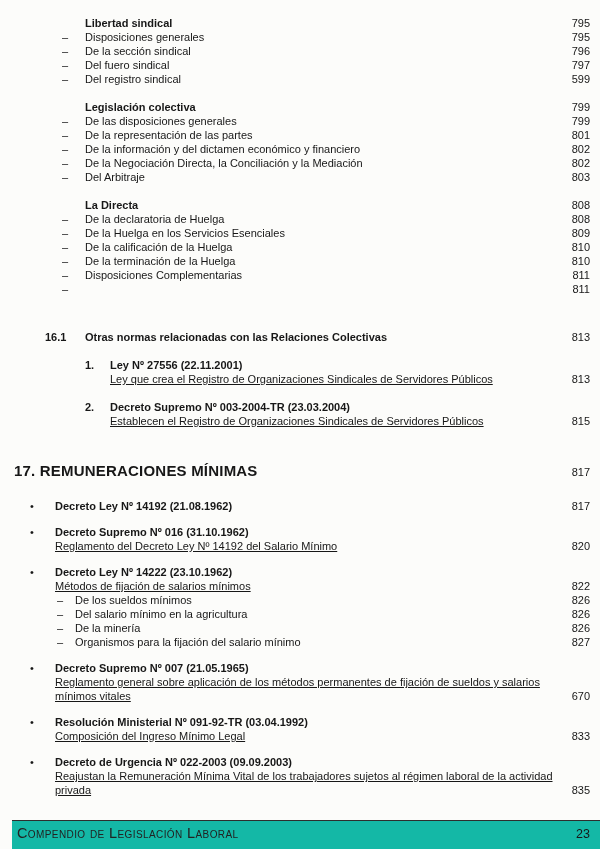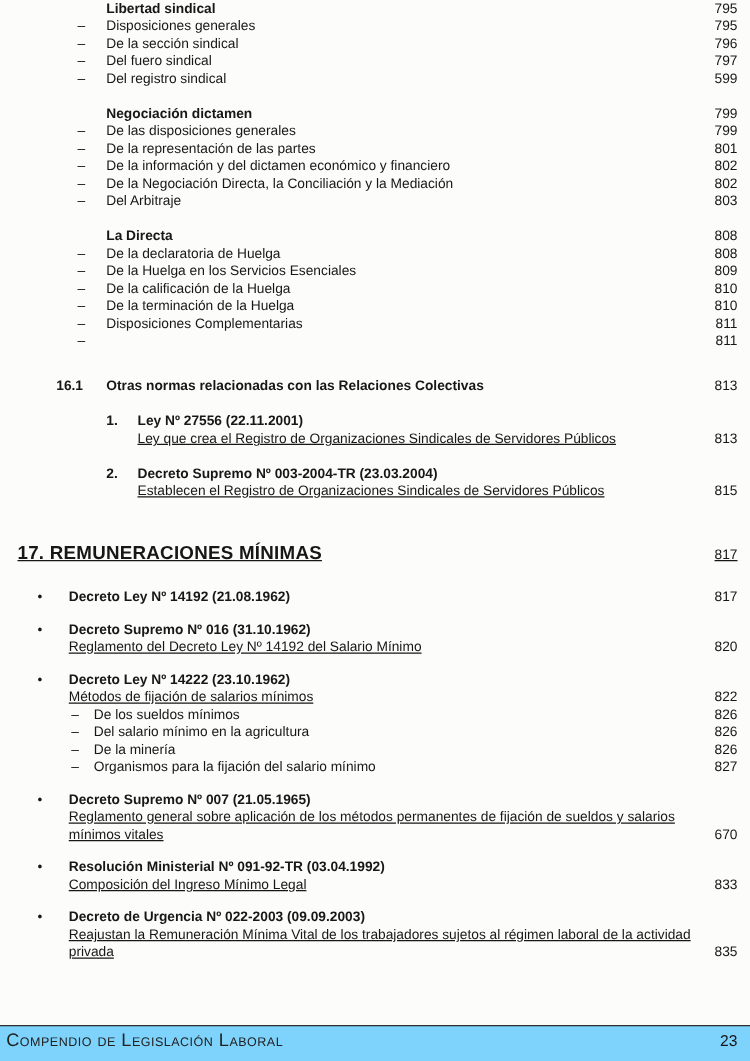--- a/index.html
+++ b/index.html
@@ -5,51 +5,51 @@
   html, body { margin: 0; padding: 0; }
   body {
     width: 600px; height: 849px;
     background: #fcfcfa;
     font-family: "Liberation Sans", "DejaVu Sans", sans-serif;
     color: #171717;
     position: relative;
     overflow: hidden;
     -webkit-font-smoothing: antialiased;
   }
-  .page { position: absolute; inset: 0; padding: 0 10px 0 0; }
+  .page { position: absolute; inset: 0; padding: 16px 10px 0 0; }
   .content { font-size: 11px; line-height: 14px; }
 
   .row { display: flex; align-items: flex-end; }
   .pagenum { margin-left: auto; padding-left: 14px; white-space: nowrap; flex: 0 0 auto; }
   .bold { font-weight: 700; }
   .desc { flex: 1 1 auto; text-decoration: underline; }
 
   
   .group { margin-left: 85px; margin-bottom: 14px; }
   .dash { flex: 0 0 23px; margin-left: -23px; }
 
   
-  .sec16 { margin-left: 85px; margin-top: 22px; }
+  .sec16 { margin-left: 85px; margin-top: 34px; }
   .secnum { flex: 0 0 40px; margin-left: -40px; }
   .entry16 { margin-left: 25px; margin-top: 14px; }
   .entnum { flex: 0 0 25px; margin-left: -25px; }
 
   
-  .chapter-row { display: flex; align-items: baseline; margin: 36px 0 20px 14px; text-decoration: underline; }
+  .chapter-row { display: flex; align-items: baseline; margin: 36px 0 20px 14px; }
   .chapter-title { font-size: 15px; font-weight: 700; letter-spacing: 0.2px; }
 
   
   .bullets { margin-left: 55px; }
   .bentry { margin-bottom: 12px; }
   .bullet { flex: 0 0 25px; margin-left: -25px; }
   .subitems { margin-left: 20px; }
   .dash2 { flex: 0 0 18px; margin-left: -18px; }
 
   
-  .footer { position: absolute; left: 0; right: 0; bottom: 0; background: #7dd3fc; }
+  .footer { position: absolute; left: 12px; right: 0; bottom: 0; background: #14b8a6; }
   .footer-rule { border-top: 1.5px solid #2e2e2e; }
   .footer-row { display: flex; align-items: baseline; justify-content: space-between; padding: 4px 10px 8px 5px; }
   .footer-title { font-variant: small-caps; font-size: 14.5px; letter-spacing: 0.4px; color: #222; }
   .footer-page { font-size: 12.5px; }
 </style>
 </head>
 <body>
 
 <div class="page">
   <main class="content">
@@ -76,21 +76,21 @@
       </div>
       <div class="row">
         <span class="dash">–</span>
         <span>Del registro sindical</span>
         <span class="pagenum">599</span>
       </div>
     </section>
 
     <section class="group">
       <div class="row">
-        <span class="bold">Negociación dictamen</span>
+        <span class="bold">Legislación colectiva</span>
         <span class="pagenum">799</span>
       </div>
       <div class="row">
         <span class="dash">–</span>
         <span>De las disposiciones generales</span>
         <span class="pagenum">799</span>
       </div>
       <div class="row">
         <span class="dash">–</span>
         <span>De la representación de las partes</span>

